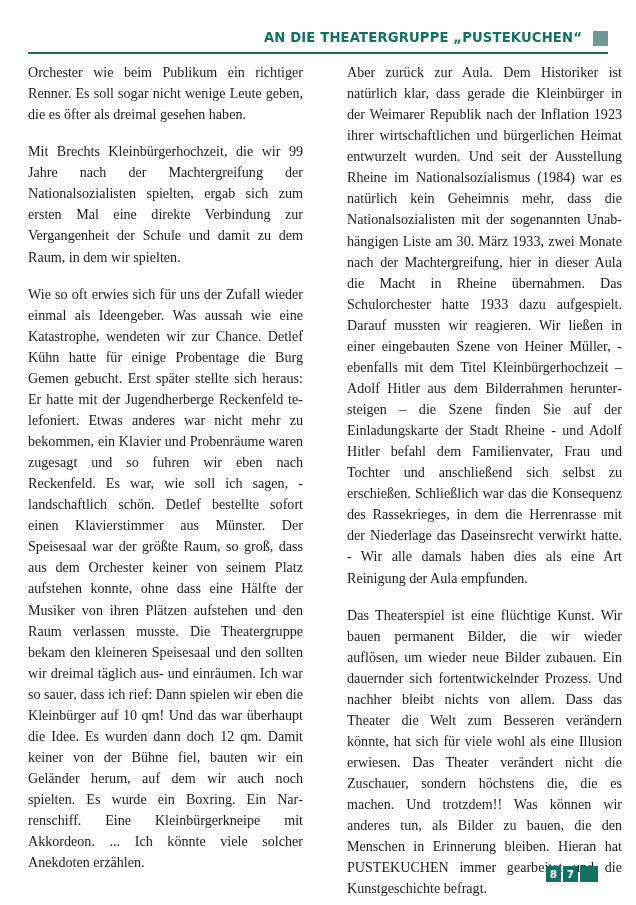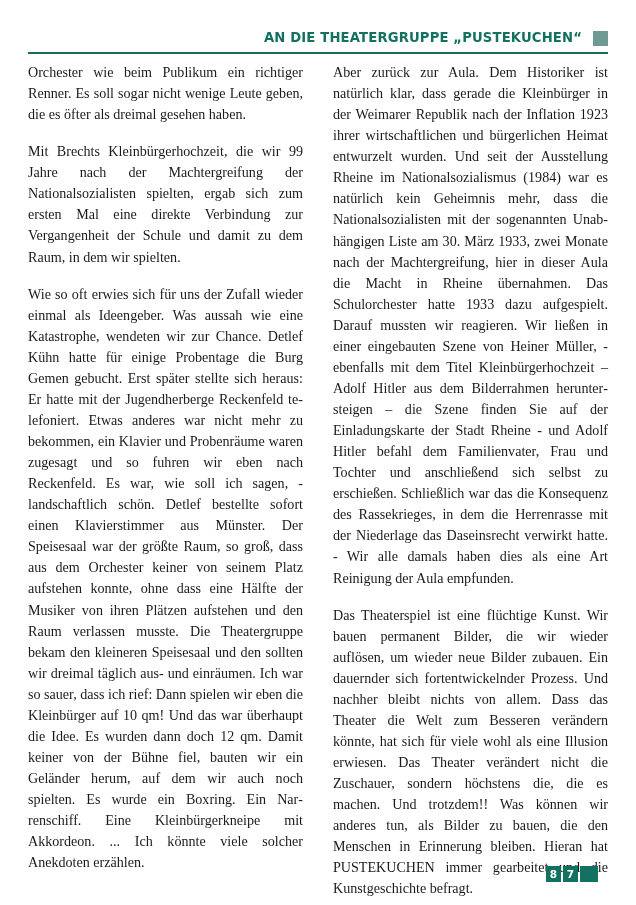--- a/index.html
+++ b/index.html
@@ -62,21 +62,21 @@
   }
 
   
   .columns {
     position: absolute;
     left: 28px;
     top: 62px;
     width: 580px;
     height: 790px;
     display: flex;
-    gap: 30px;
+    gap: 44px;
   }
   .col {
     width: 275px;
     flex: 0 0 275px;
   }
   .col p {
     margin: 0 0 16px 0;
     font-size: 14.1px;
     line-height: 1.495;
     text-align: justify;

